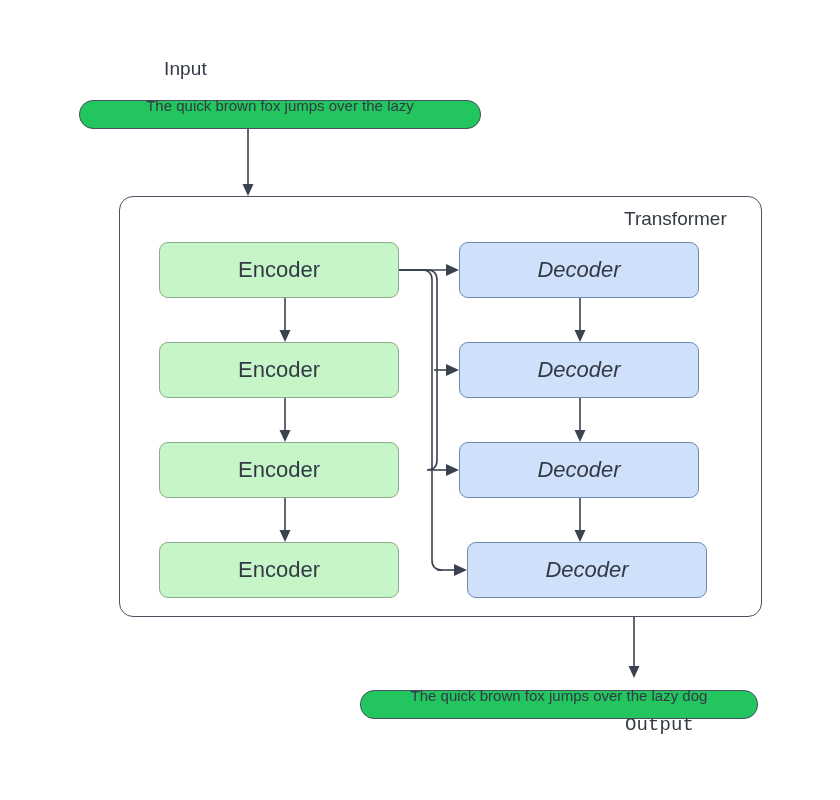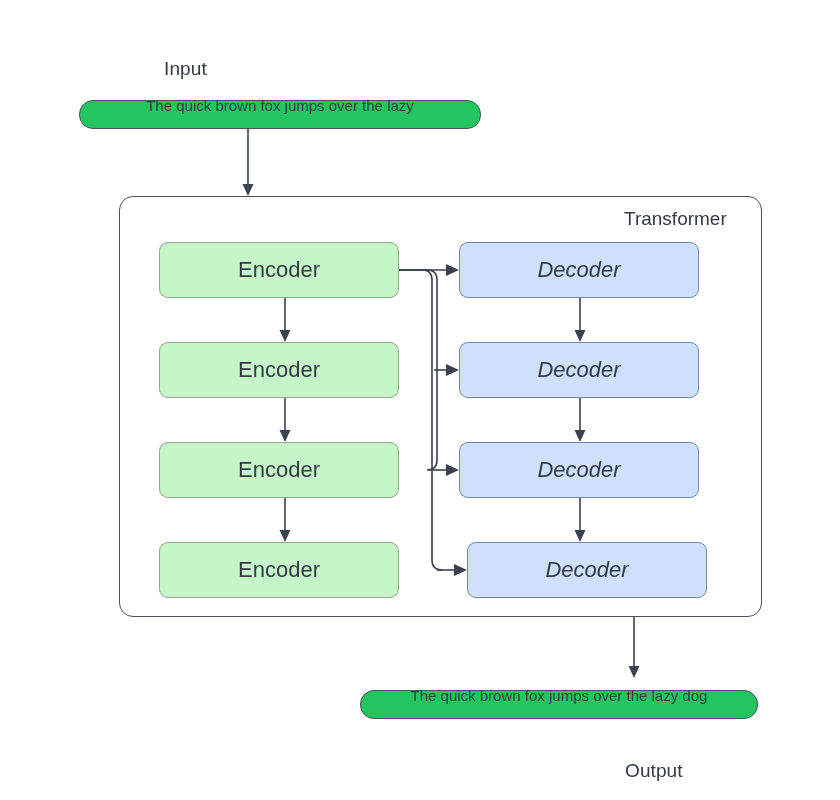--- a/index.html
+++ b/index.html
@@ -143,21 +143,21 @@
   </div>
 
   <div class="node block decoder" style="left:467px; top:542px; width:240px; height:56px;">
     <span>Decoder</span>
   </div>
 
   <div class="node textbox" style="left:360px; top:678px; width:398px; height:29px;margin-top:12px;">
     <span>The quick brown fox jumps over the lazy dog</span>
   </div>
 
-  <div class="plain-label" style="left:625px; top:760px;">Output</div>
+  <div class="plain-label" style="left:625px; top:714px;font-family:Liberation Mono, monospace;">Output</div>
 
   <svg id="wires" viewBox="0 0 840 800" width="840" height="800">
 
     <g>
       <line x1="248" y1="129" x2="248" y2="186"></line>
       <polygon class="head" points="248,196 242.5,184 253.5,184"></polygon>
     </g>
 
     <g>
       <line x1="285" y1="298" x2="285" y2="332"></line>

